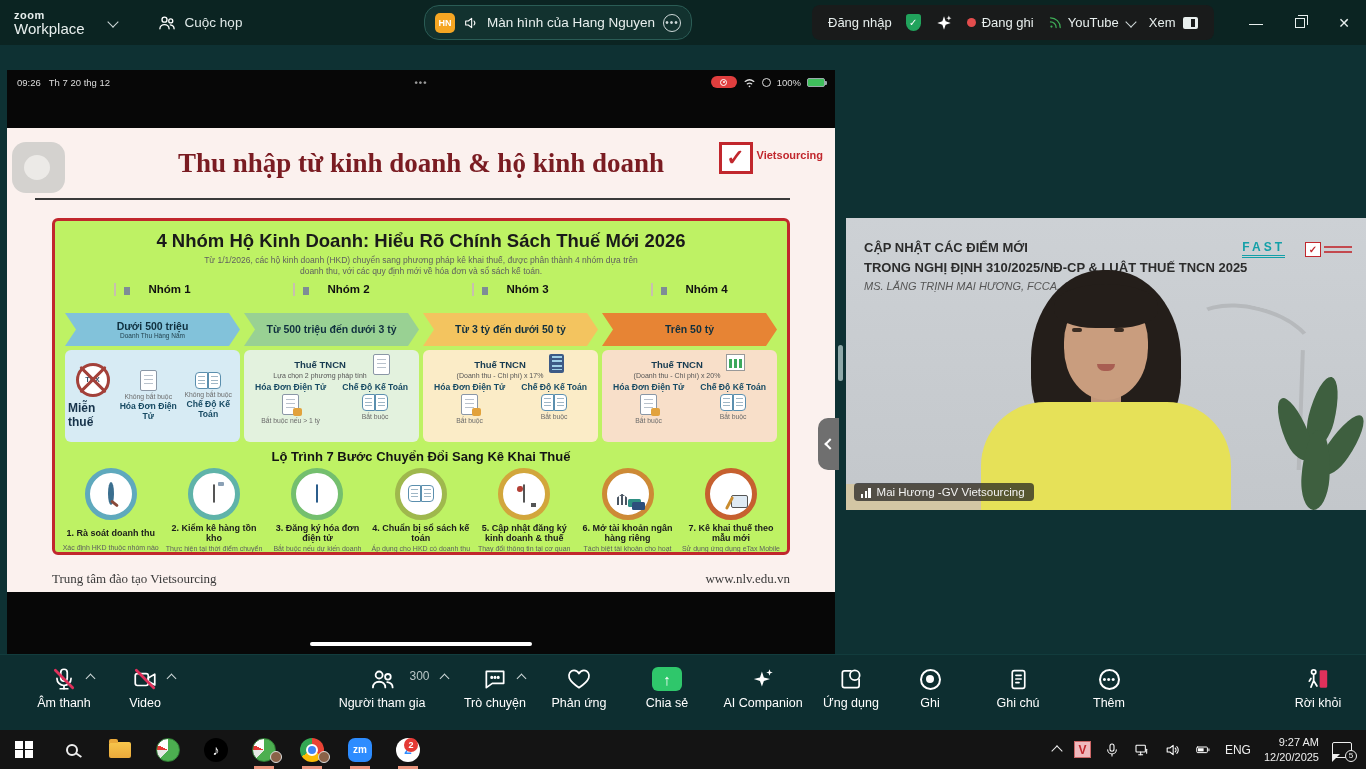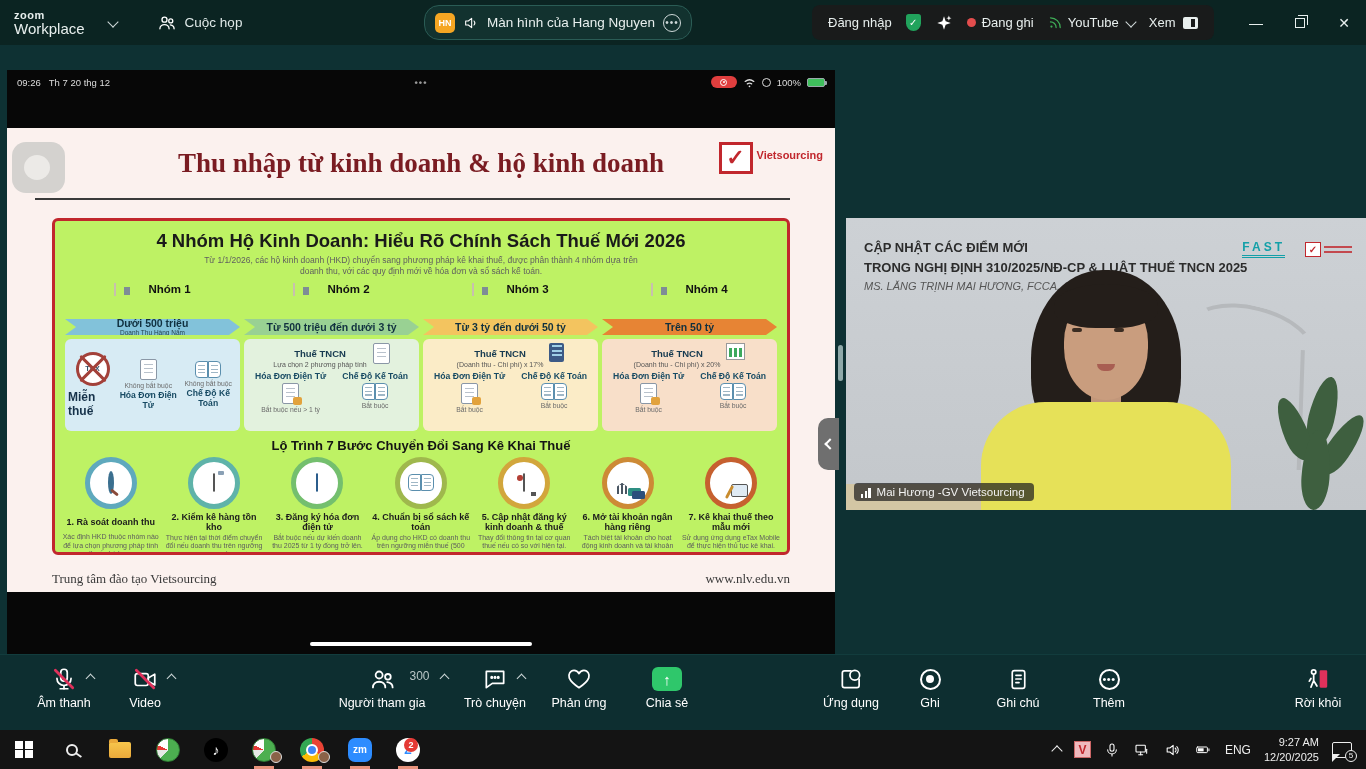--- a/index.html
+++ b/index.html
@@ -53,21 +53,21 @@
   .infographic { position:absolute; left:45px; top:90px; width:738px; height:337px; border:3px solid #c1272d; border-radius:6px; background:#bef264; overflow:hidden; }
   .info-title { margin-top:9px; text-align:center; font-size:18.5px; font-weight:bold; color:#1a1a1a; }
   .info-sub { text-align:center; font-size:8.5px; color:#5f5f5f; line-height:1.35; margin-top:3px; }
   .groups-row { display:flex; margin:5px 8px 0 8px; }
   .gcol { width:25%; padding:0 2px; }
   .ghead { display:flex; align-items:flex-start; justify-content:center; gap:8px; height:22px; font-size:11.5px; font-weight:bold; color:#111; }
   .shop { width:26px; height:20px; position:relative; }
   .shop .awn { height:7px; border-radius:2px 2px 0 0; background:repeating-linear-gradient(90deg, var(--awn,#8aa) 0 4px, #f2efe9 4px 8px); }
   .shop .bod { height:13px; background:#e9e2d6; border:1px solid #c8bfae; border-top:none; position:relative; }
   .shop .bod::after { content:""; position:absolute; left:9px; bottom:0; width:6px; height:8px; background:#7e8c96; }
-  .band { height:16px; margin-top:14px; display:flex; flex-direction:column; align-items:center; justify-content:center; font-weight:bold; font-size:10.5px; color:#10303f; text-align:center; line-height:1.15; clip-path:polygon(0 0, calc(100% - 11px) 0, 100% 50%, calc(100% - 11px) 100%, 0 100%, 11px 50%); }
+  .band { height:33px; margin-top:8px; display:flex; flex-direction:column; align-items:center; justify-content:center; font-weight:bold; font-size:10.5px; color:#10303f; text-align:center; line-height:1.15; clip-path:polygon(0 0, calc(100% - 11px) 0, 100% 50%, calc(100% - 11px) 100%, 0 100%, 11px 50%); }
   .band .bsub { font-size:6.5px; font-weight:normal; color:#23424e; }
   .boxes-row { display:flex; margin:4px 8px 0 8px; }
   .gbox { width:25%; margin:0 2px; border-radius:6px; padding:4px 3px; height:92px; }
   .gbox1 { display:flex; align-items:center; justify-content:space-around; }
   .tax-no { width:34px; height:34px; border:3px solid #a3413a; border-radius:50%; position:relative; display:flex; align-items:center; justify-content:center; font-size:7.5px; font-weight:bold; color:#33536b; background:#fff; }
   .tax-no::before,.tax-no::after { content:""; position:absolute; width:36px; height:3px; background:#a3413a; border-radius:2px; }
   .tax-no::before { transform:rotate(45deg);} .tax-no::after { transform:rotate(-45deg);}
   .g1-left { display:flex; flex-direction:column; align-items:center; gap:4px; }
   .g1-tax { font-size:12px; font-weight:bold; color:#16324a; }
   .gcell { display:flex; flex-direction:column; align-items:center; gap:2px; text-align:center; }
@@ -600,20 +600,29 @@
           </svg>
       </div>
       <div class="tb-label">Phản ứng</div>
     </div>
     <div class="tb-btn" style="left:626px;width:82px">
       <div class="tb-ic">
           <span class="share-ic">↑</span>
         </div>
       <div class="tb-label">Chia sẻ</div>
     </div>
+    <div class="tb-btn" style="left:706px;width:114px">
+      <div class="tb-ic">
+        <svg width="26" height="26" viewBox="0 0 24 24" fill="#fff">
+            <path d="M11 5l1.8 5.7L18.5 12l-5.7 1.8L11 19l-1.8-5.2L3.5 12l5.7-1.3z"></path>
+            <path d="M18 3l.8 2.2L21 6l-2.2.8L18 9l-.8-2.2L15 6l2.2-.8z"></path>
+          </svg>
+      </div>
+      <div class="tb-label">AI Companion</div>
+    </div>
     <div class="tb-btn" style="left:812px;width:78px">
       <div class="tb-ic">
         <svg class="ln" width="26" height="26" viewBox="0 0 24 24">
             <circle cx="15.5" cy="8.5" r="4.5"></circle>
             <path d="M12 4.5H6a2 2 0 0 0-2 2V18a2 2 0 0 0 2 2h11.5a2 2 0 0 0 2-2v-6"></path>
           </svg>
       </div>
       <div class="tb-label">Ứng dụng</div>
     </div>
     <div class="tb-btn" style="left:901px;width:58px">

